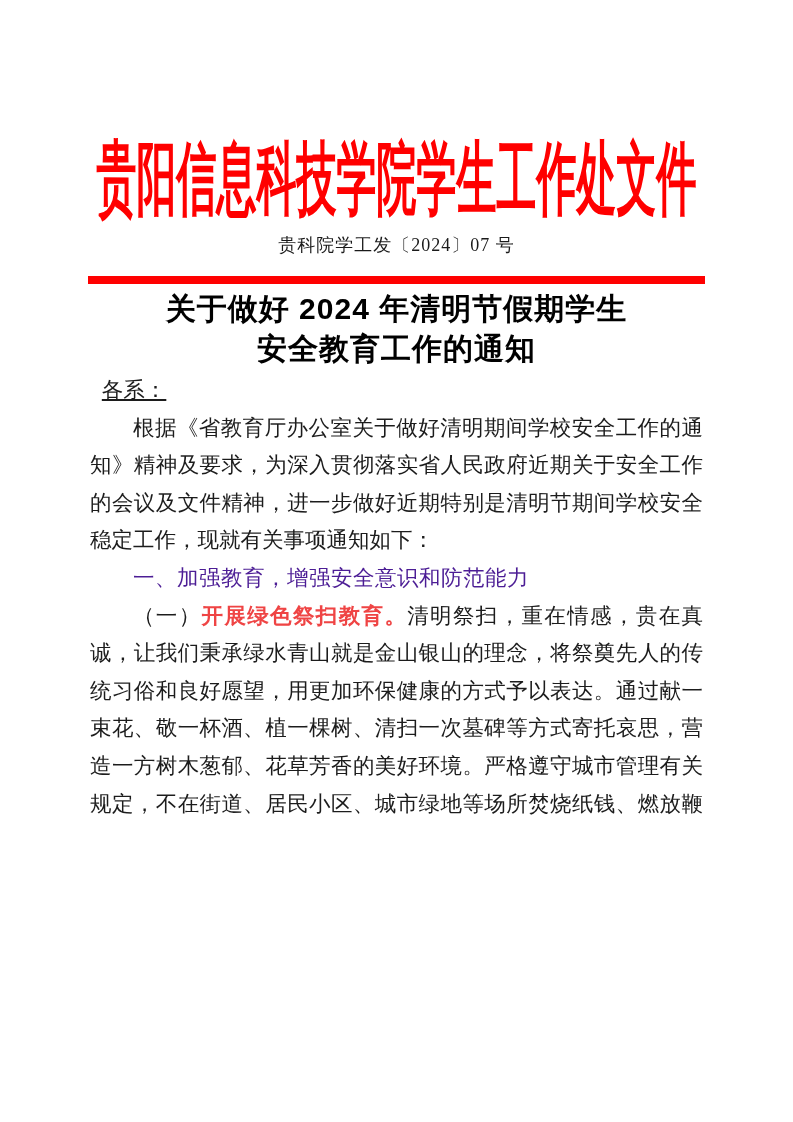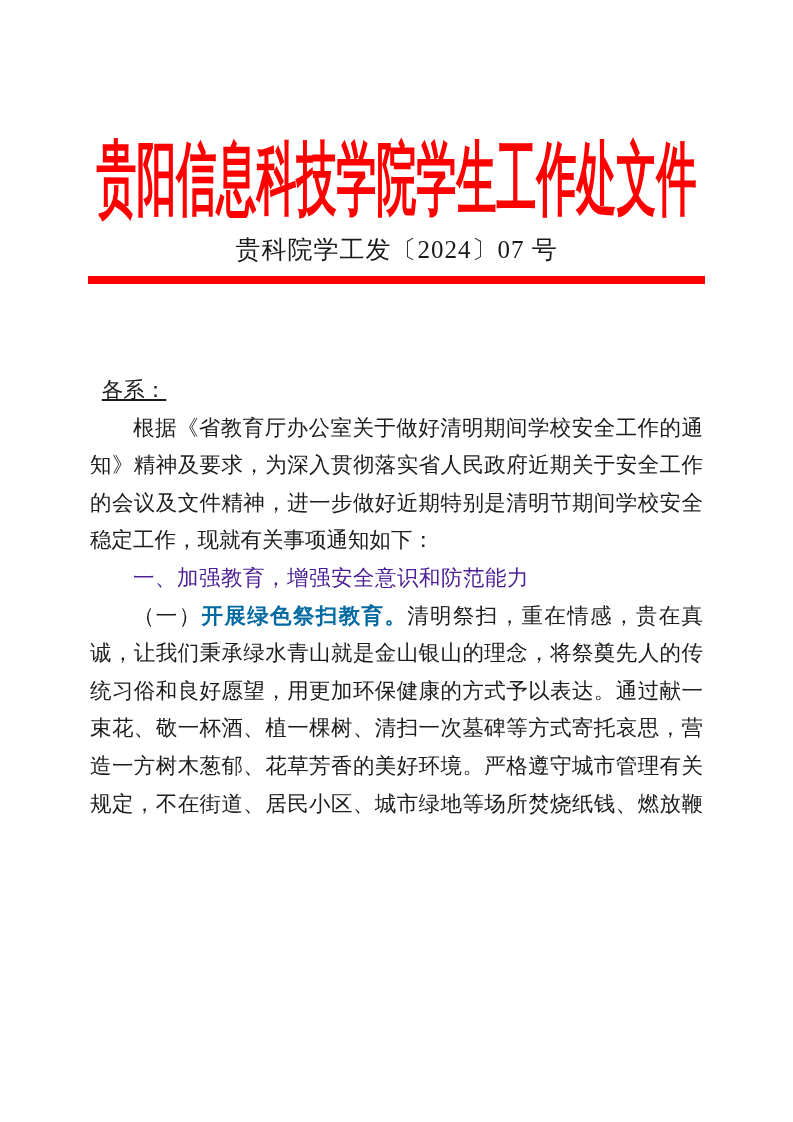--- a/index.html
+++ b/index.html
@@ -35,21 +35,21 @@
     transform: scaleY(2.0);
     transform-origin: top center;
     font-family: "Liberation Serif", "DejaVu Serif", serif;
   }
   .doc-number {
     position: absolute;
     top: 233px;
     left: 0;
     width: 100%;
     text-align: center;
-    font-size: 25px;
+    font-size: 18px;
     letter-spacing: 1px;
     color: #1a1a1a;
   }
   .red-divider {
     position: absolute;
     top: 276px;
     left: 88px;
     width: 617px;
     height: 8px;
     background: #ff0000;
@@ -88,21 +88,21 @@
     text-decoration: underline;
   }
   .section-heading {
     font-family: "Liberation Sans", "DejaVu Sans", sans-serif;
     font-weight: normal;
     color: #4c1d95;
     letter-spacing: 0.5px;
   }
   .lead-bold {
     font-weight: bold;
-    color: #0369a1;
+    color: #ef4444;
   }
   .page-number {
     position: absolute;
     top: 1026px;
     left: 0;
     width: 100%;
     text-align: center;
     font-size: 16px;
     letter-spacing: 2px;
     color: #333333;
@@ -114,20 +114,24 @@
 <div class="page">
 
   <div class="letterhead">
     <span class="stretch">贵阳信息科技学院学生工作处文件</span>
   </div>
 
   <div class="doc-number">贵科院学工发〔2024〕07 号</div>
 
   <div class="red-divider"></div>
 
+  <div class="doc-title">
+    <div>关于做好 2024 年清明节假期学生</div>
+    <div>安全教育工作的通知</div>
+  </div>
 
   <div class="body-text">
     <p class="salutation">各系：</p>
 
     <p>根据《省教育厅办公室关于做好清明期间学校安全工作的通知》精神及要求，为深入贯彻落实省人民政府近期关于安全工作的会议及文件精神，进一步做好近期特别是清明节期间学校安全稳定工作，现就有关事项通知如下：</p>
 
     <p class="section-heading">一、加强教育，增强安全意识和防范能力</p>
 
 
     <p><span>（一）</span><span class="lead-bold">开展绿色祭扫教育。</span><span>清明祭扫，重在情感，贵在真诚，让我们秉承绿水青山就是金山银山的理念，将祭奠先人的传统习俗和良好愿望，用更加环保健康的方式予以表达。通过献一束花、敬一杯酒、植一棵树、清扫一次墓碑等方式寄托哀思，营造一方树木葱郁、花草芳香的美好环境。严格遵守城市管理有关规定，不在街道、居民小区、城市绿地等场所焚烧纸钱、燃放鞭炮。</span></p>

